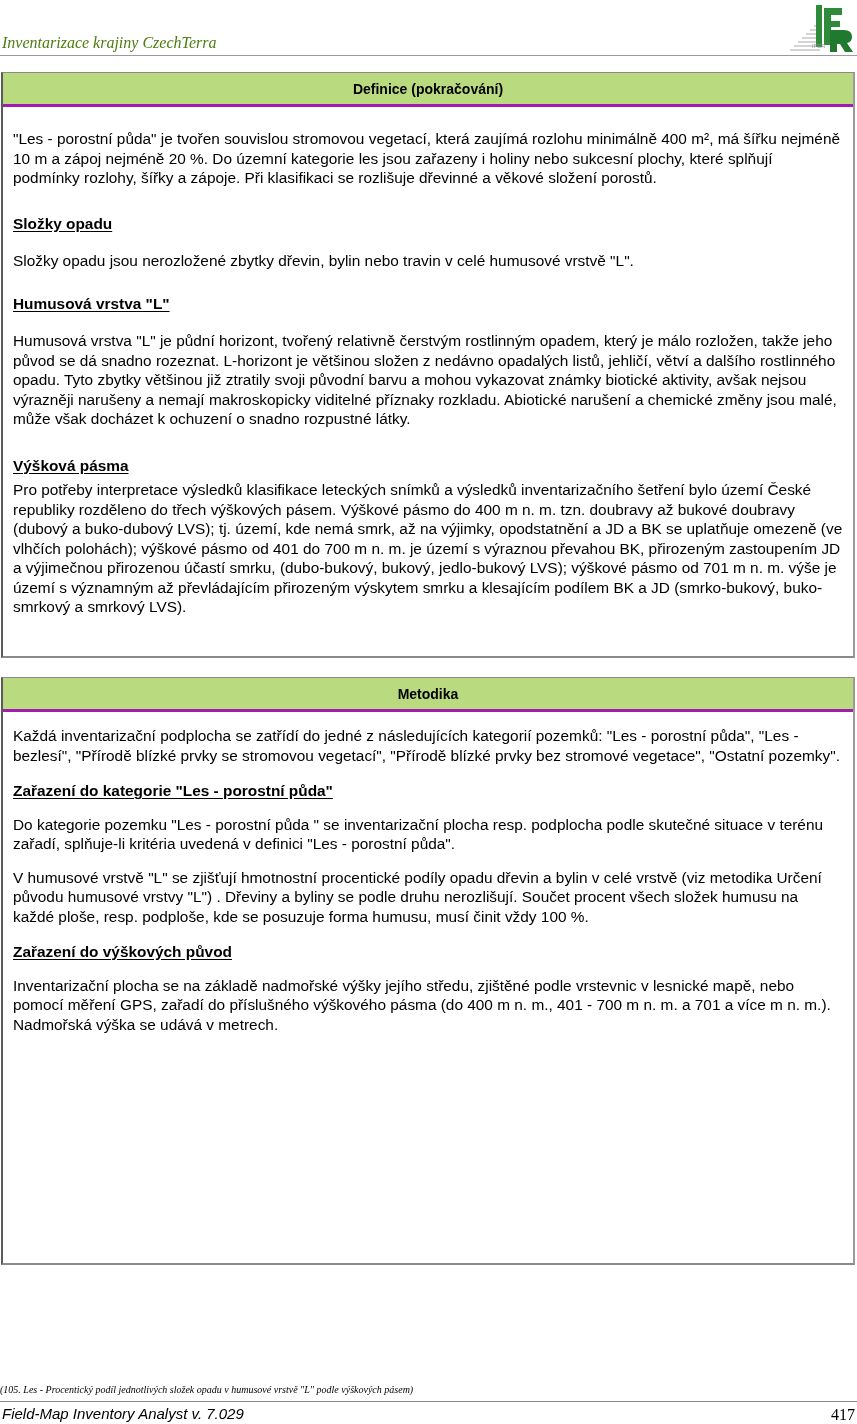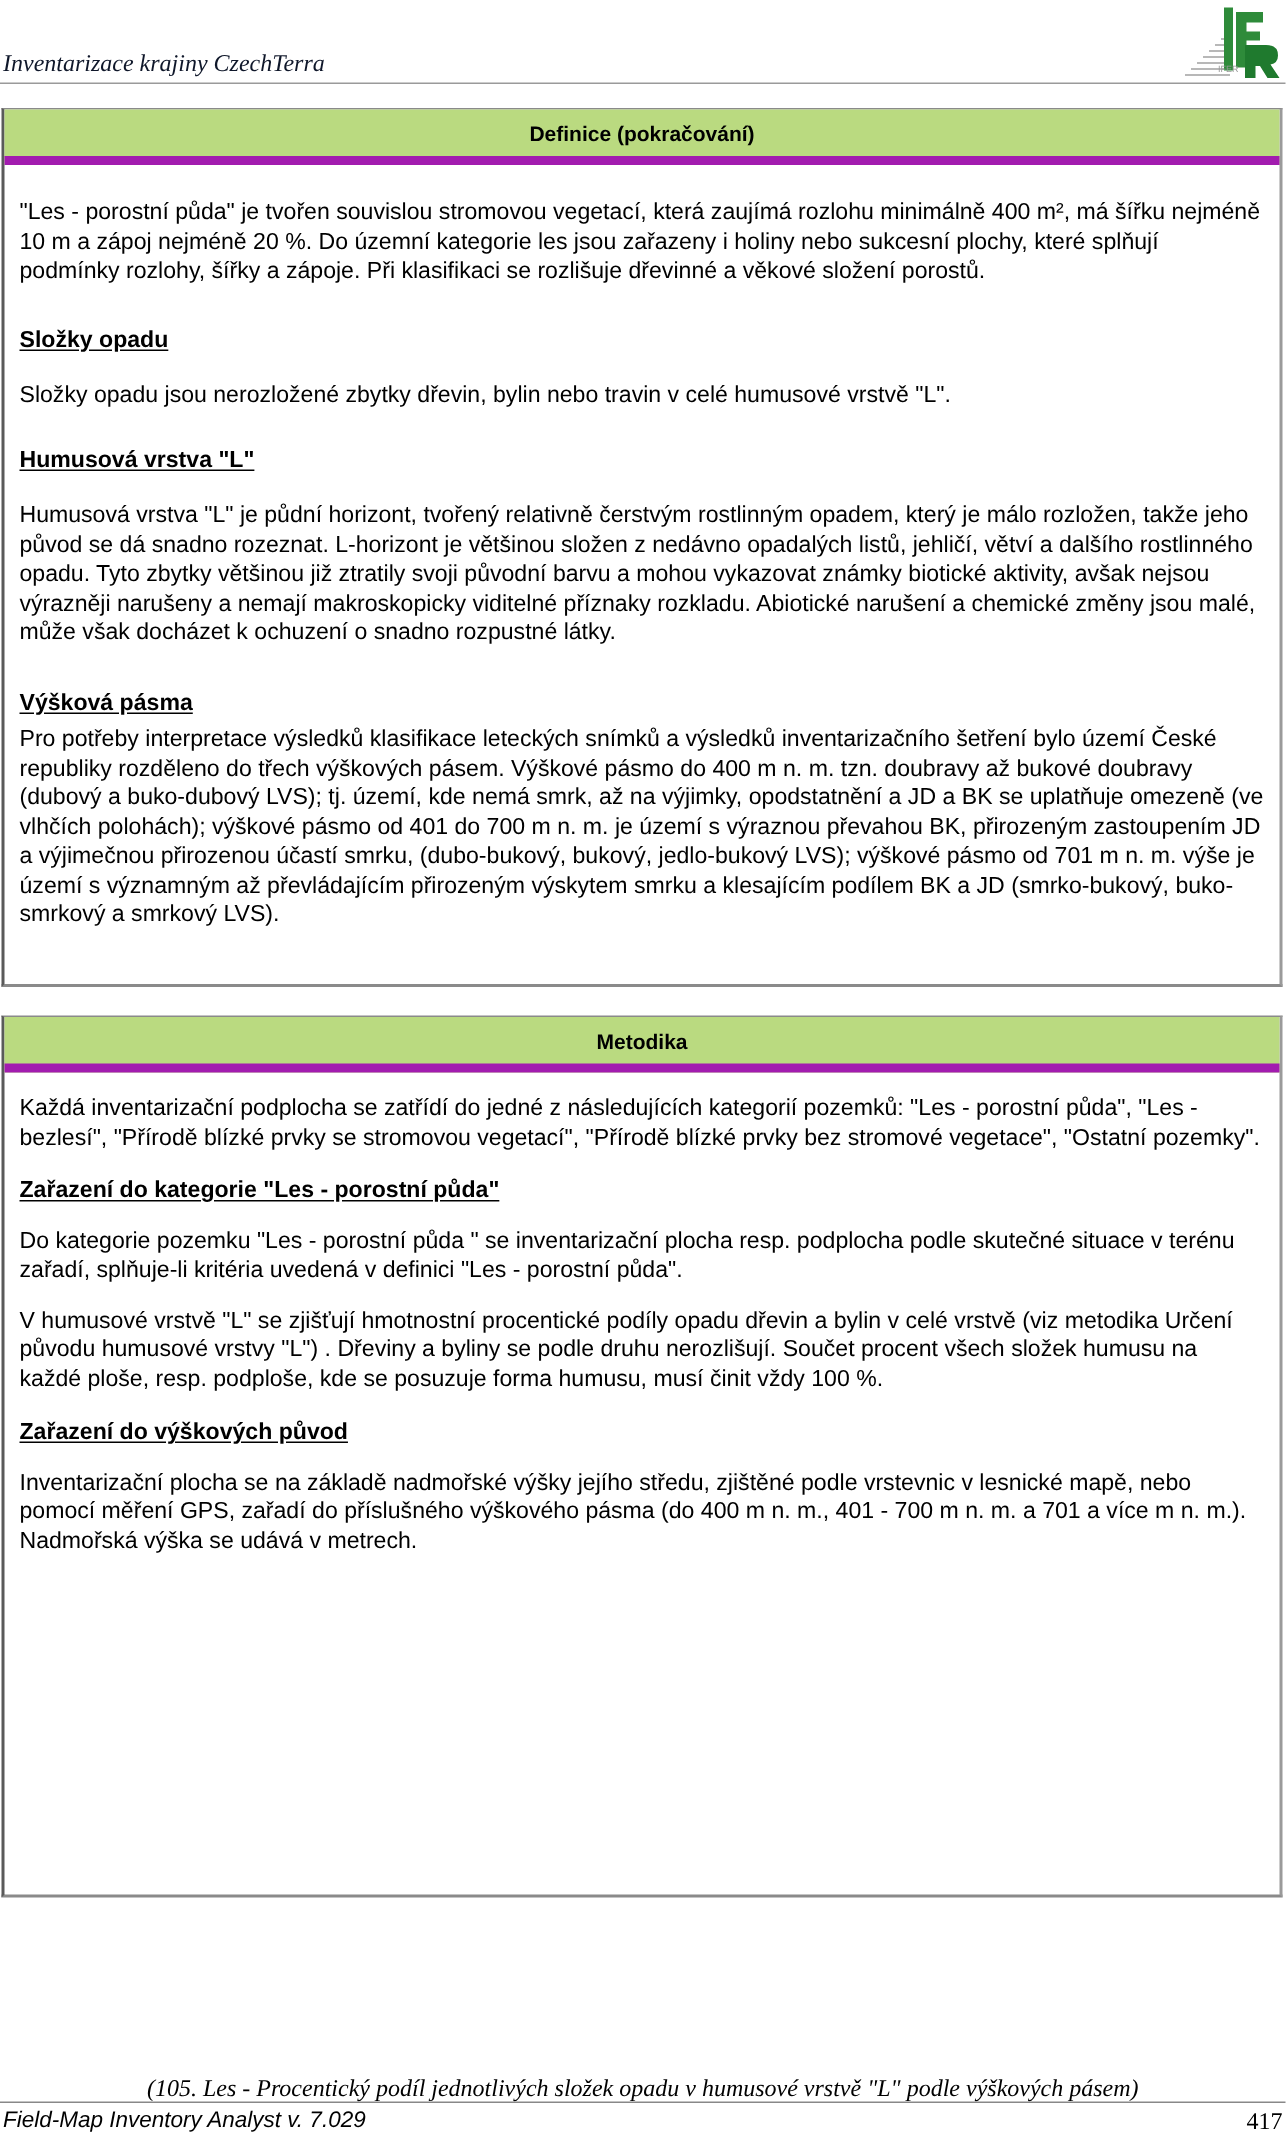--- a/index.html
+++ b/index.html
@@ -1,32 +1,32 @@
 <!DOCTYPE html>
 <html><head>
   <meta charset="utf-8">
   <style>
     html, body { margin: 0; padding: 0; background: #ffffff; }
     body { width: 857px; height: 1424px; position: relative; overflow: hidden; font-family: "Liberation Sans", sans-serif; color: #000; }
 
     .page-header { position: absolute; left: 0; top: 0; width: 857px; height: 57px; }
-    .header-title { position: absolute; left: 2px; top: 34px; font-family: "Liberation Serif", serif; font-style: italic; font-size: 16px; color: #0f172a; }
+    .header-title { position: absolute; left: 2px; top: 34px; font-family: "Liberation Serif", serif; font-style: italic; font-size: 16px; color: #4d7c0f; }
     .header-rule { position: absolute; left: 0; top: 55px; width: 857px; height: 1px; background: #9a9a9a; }
     .logo { position: absolute; left: 760px; top: 2px; width: 95px; height: 52px; }
 
     .section { position: absolute; left: 1px; width: 854px; border: 1px solid #8a8a8a; border-left: 2px solid #5a5a5a; box-sizing: border-box; background: #fff; }
-    .section-head { height: 31px; background: #bada80; border-bottom: 6px solid #a21caf; display: flex; align-items: center; justify-content: center; font-weight: bold; font-size: 14px; }
+    .section-head { height: 31px; background: #bada80; border-bottom: 3px solid #a21caf; display: flex; align-items: center; justify-content: center; font-weight: bold; font-size: 14px; }
     .section-body { padding: 0 10px 0 10px; font-size: 15.4px; line-height: 19.5px; }
     .section-body p { margin: 0; }
     .sub-heading { font-weight: bold; text-decoration: underline; text-underline-offset: 2px; }
 
     .sec1 { top: 72px; height: 586px; border-bottom: 2px solid #8a8a8a; border-right: 2px solid #9a9a9a; }
     .sec2 { top: 677px; height: 588px; border-bottom: 2px solid #8a8a8a; border-right: 2px solid #9a9a9a; }
 
-    .footer-caption { position: absolute; left: 0; width: 857px; top: 1384px; text-align: center; font-family: "Liberation Serif", serif; font-style: italic; font-size: 16px; }
+    .footer-caption { position: absolute; left: 0; width: 857px; top: 1384px; text-align: left; font-family: "Liberation Serif", serif; font-style: italic; font-size: 10px; }
     .footer-rule { position: absolute; left: 0; top: 1401px; width: 857px; height: 1px; background: #888; }
     .footer-app { position: absolute; left: 2px; top: 1405px; font-family: "Liberation Sans", sans-serif; font-style: italic; font-size: 15px; }
     .footer-page { position: absolute; right: 2px; top: 1406px; font-family: "Liberation Serif", serif; font-size: 16px; margin-left: 40px; }
   </style>
 </head>
 <body>
 
 <div class="page-header">
   <div class="header-title">Inventarizace krajiny CzechTerra</div>
   <svg class="logo" viewBox="0 0 95 52">

